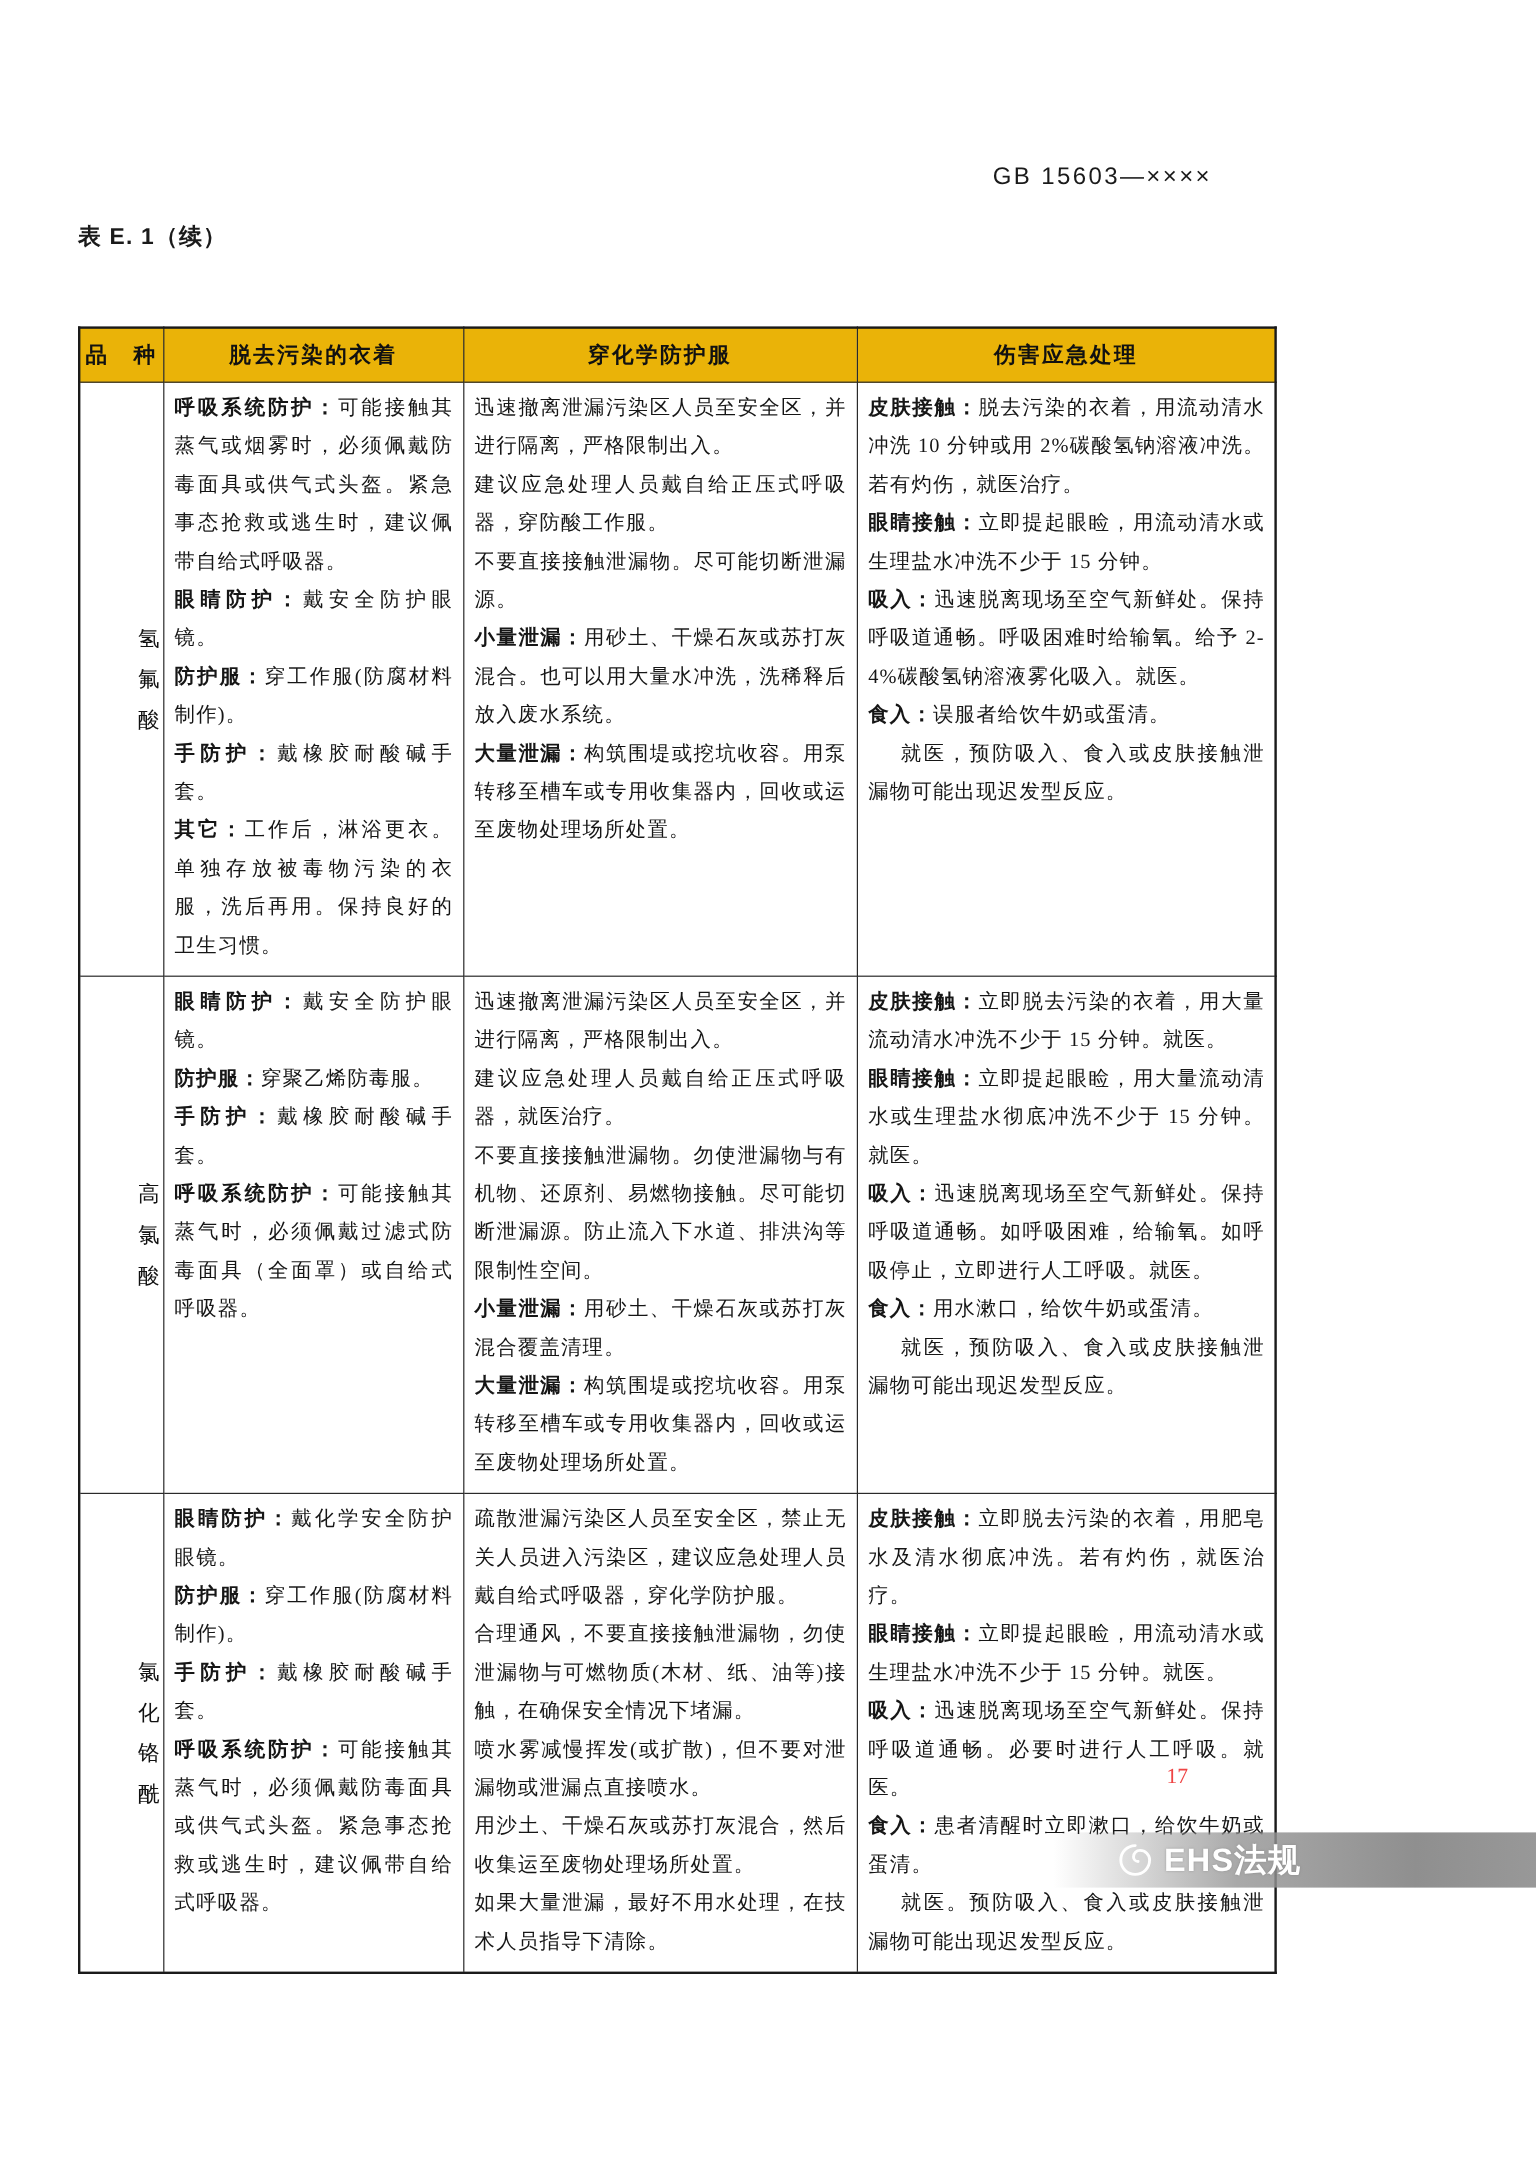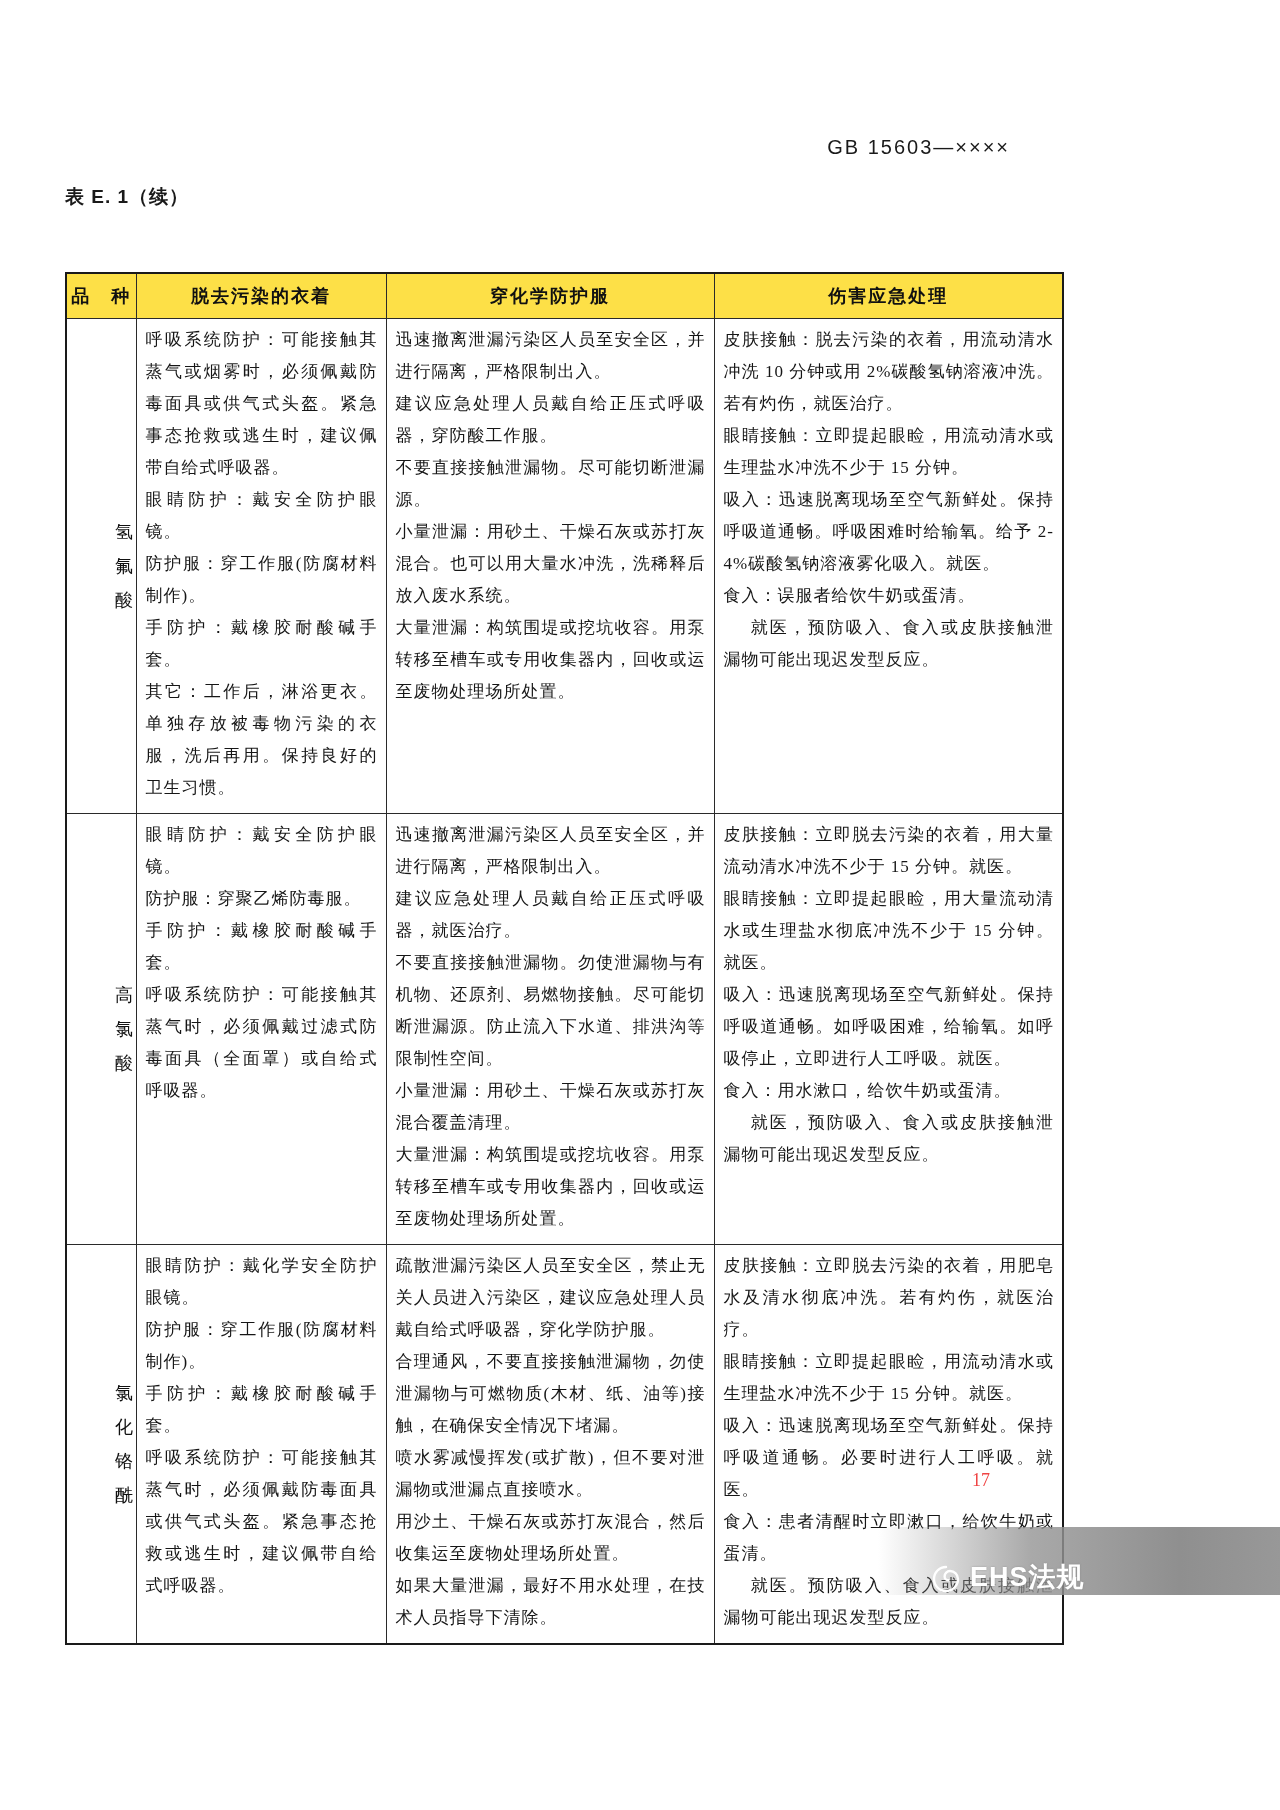--- a/index.html
+++ b/index.html
@@ -54,21 +54,21 @@
   }
   th {
     height: 42px;
     font-family: "Liberation Sans", "DejaVu Sans", sans-serif;
     font-weight: bold;
     font-size: 18px;
     letter-spacing: 2px;
     text-align: center;
     vertical-align: middle;
     color: #111;
-    background: #fde047;
+    background: #eab308;
   }
   td.name-cell {
     text-align: center;
     vertical-align: middle;
     font-size: 18px;
     line-height: 34px;
     letter-spacing: 2px;
     color: #111;
     padding-left: 48px;
   }
@@ -81,41 +81,41 @@
     text-align: justify;
     color: #161616;
   }
   p.para {
     margin: 0;
   }
   p.para.indent {
     text-indent: 1.6em;
   }
   b.lead {
-    font-weight: normal;
+    font-weight: bold;
     margin-top: 26px;
   }
   .page-number {
     position: absolute;
     top: 1470px;
     left: 65px;
     width: 925px;
     text-align: right;
     font-size: 18px;
     color: #ef4444;
   }
   .watermark {
     position: absolute;
     top: 1527px;
     right: 0;
     width: 402px;
-    height: 68px;
+    height: 46px;
     background: linear-gradient(90deg, rgba(145,145,145,0) 0%, rgba(145,145,145,0.78) 38%, #8f8f8f 75%, #989898 100%);
     display: flex;
-    align-items: flex-end;
+    align-items: center;
     box-sizing: border-box;
     padding-left: 52px;
   }
   .wm-icon {
     width: 32px;
     height: 32px;
     display: inline-block;
     margin-right: 8px;
     flex: 0 0 auto;
   }

